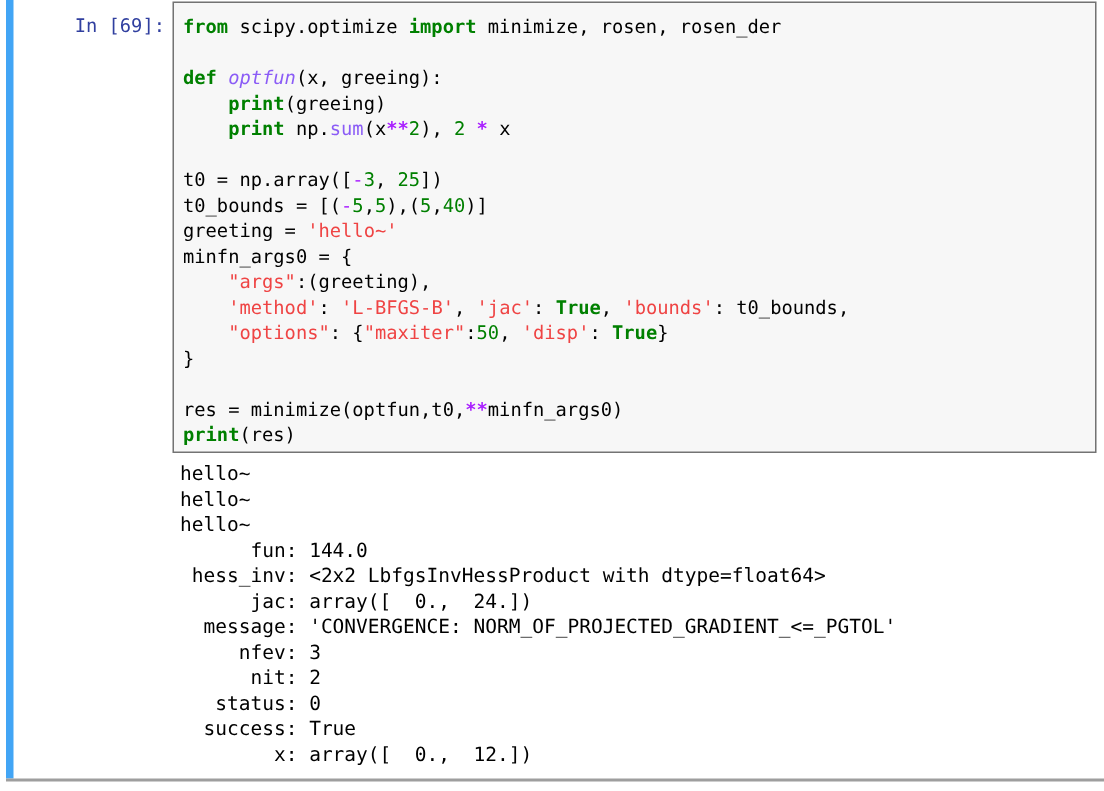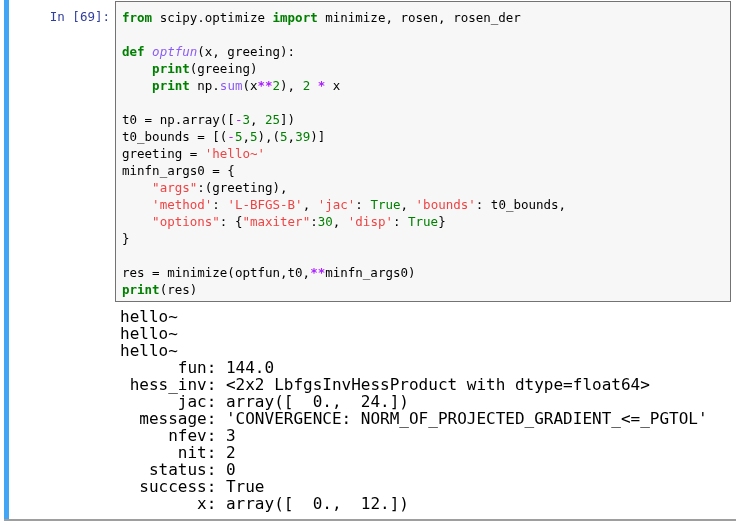--- a/index.html
+++ b/index.html
@@ -85,21 +85,21 @@
     font-family: "DejaVu Sans Mono", "Liberation Mono", monospace;
     font-size: 12.5px;
     line-height: 17px;
     color: #000000;
     white-space: pre;
     tab-size: 4;
   }
 
   
   .k  { color: #008000; font-weight: bold; }   
-  .kc { color: #008000; font-weight: normal; }   
+  .kc { color: #008000; font-weight: bold; }   
   .nb { color: #8b5cf6; }                      
   .nf { color: #8b5cf6; font-style: italic; }                      
   .s  { color: #ef4444; }                      
   .mi { color: #008000; }                      
   .o  { color: #aa22ff; font-weight: bold; }   
   .op { color: #aa22ff; }                      
 
   
   .output-row {
     position: absolute;
@@ -121,21 +121,21 @@
     white-space: pre;
     user-select: none;
   }
 
   pre.stdout {
     position: absolute;
     left: 120px;
     top: 0;
     margin: 0;
     font-family: "DejaVu Sans Mono", "Liberation Mono", monospace;
-    font-size: 16px;
+    font-size: 13px;
     line-height: 17px;
     color: #000000;
     background: transparent;
     white-space: pre;
   }
 </style>
 </head>
 <body>
 
 <div id="notebook">
@@ -149,26 +149,26 @@
       <div class="prompt">In [69]:</div>
 
       <div class="code-area">
         <pre class="code"><span class="k">from</span> scipy.optimize <span class="k">import</span> minimize, rosen, rosen_der
 
 <span class="k">def</span> <span class="nf">optfun</span>(x, greeing):
     <span class="k">print</span>(greeing)
     <span class="k">print</span> np.<span class="nb">sum</span>(x<span class="o">**</span><span class="mi">2</span>), <span class="mi">2</span> <span class="o">*</span> x
 
 t0 = np.array([<span class="op">-</span><span class="mi">3</span>, <span class="mi">25</span>])
-t0_bounds = [(<span class="op">-</span><span class="mi">5</span>,<span class="mi">5</span>),(<span class="mi">5</span>,<span class="mi">39</span>)]
+t0_bounds = [(<span class="op">-</span><span class="mi">5</span>,<span class="mi">5</span>),(<span class="mi">5</span>,<span class="mi">40</span>)]
 greeting = <span class="s">'hello~'</span>
 minfn_args0 = {
     <span class="s">"args"</span>:(greeting),
     <span class="s">'method'</span>: <span class="s">'L-BFGS-B'</span>, <span class="s">'jac'</span>: <span class="kc">True</span>, <span class="s">'bounds'</span>: t0_bounds,
-    <span class="s">"options"</span>: {<span class="s">"maxiter"</span>:<span class="mi">30</span>, <span class="s">'disp'</span>: <span class="kc">True</span>}
+    <span class="s">"options"</span>: {<span class="s">"maxiter"</span>:<span class="mi">50</span>, <span class="s">'disp'</span>: <span class="kc">True</span>}
 }
 
 res = minimize(optfun,t0,<span class="o">**</span>minfn_args0)
 <span class="k">print</span>(res)</pre>
       </div>
     </div>
 
     <div class="output-row">
       <div class="out-prompt"></div>
       <pre class="stdout">hello~

